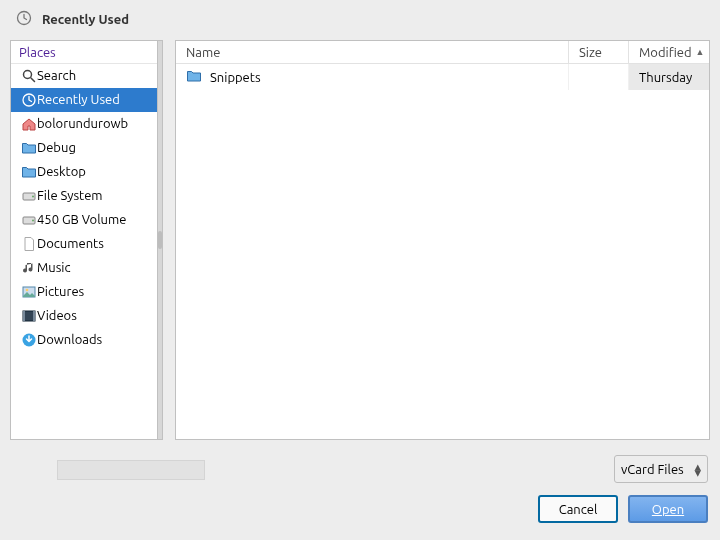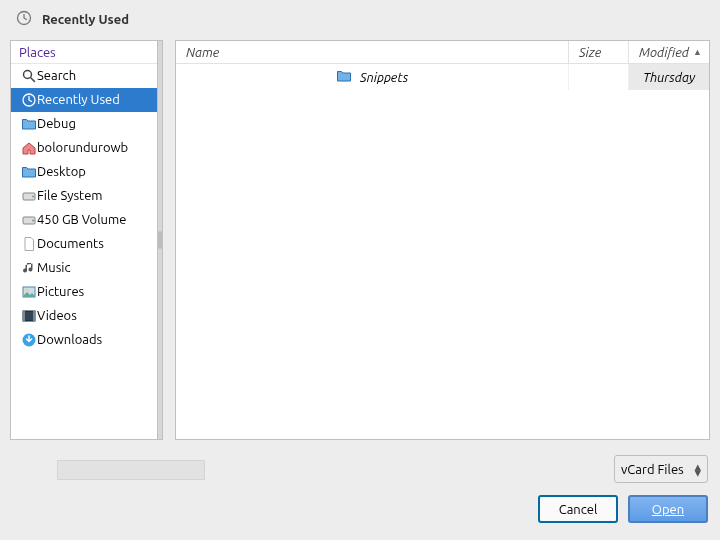--- a/index.html
+++ b/index.html
@@ -14,25 +14,25 @@
 .sidebar { width: 148px; border: 1px solid #c0c0c0; background: #fff; display: flex; flex-direction: column; }
 .sidebar-header { padding: 4px 8px; color: #4c1d95; border-bottom: 1px solid #e6e6e6; }
 .sidebar-item { display: flex; align-items: flex-start; gap: 0; padding: 4px 10px; cursor: pointer; }
 .sidebar-item.selected { background: #2d7bcd; color: #fff; }
 .sidebar-item .icon { width: 16px; height: 16px; display: flex; align-items: center; justify-content: center; }
 
 .scrollgutter { width: 5px; background: #d7d7d7; border: 1px solid #c0c0c0; border-left: none; position: relative; }
 .scrollgutter::before { content:""; position:absolute; left:0; right:0; top:50%; height:18px; background:#bdbdbd; border-radius:2px; transform:translateY(-50%); }
 
 .filelist { flex: 1; border: 1px solid #c0c0c0; background: #fff; display: flex; flex-direction: column; }
-.cols { display: grid; grid-template-columns: 1fr 60px 80px; font-style: italic; }
+.cols { display: grid; grid-template-columns: 1fr 60px 80px; }
 .list-header .cell { padding: 4px 10px; border-bottom: 1px solid #e2e2e2; border-right: 1px solid #e2e2e2; color: #444; display:flex; align-items:center; gap:4px; }
 .list-header .cell:last-child { border-right: none; justify-content: space-between; }
 .row { }
-.row .cell { padding: 4px 10px; border-right: 1px solid #f0f0f0; display:flex; align-items:center; gap:8px;justify-content:center; }
+.row .cell { padding: 4px 10px; border-right: 1px solid #f0f0f0; display:flex; align-items:center; gap:8px; }
 .row .cell:last-child { border-right: none; }
 .row.sel .cell { background: #f2f2f2; }
 .row .cell.mod { background: #e9e9e9; }
 .row .cell.size { justify-content: flex-end; color:#555; }
 
 .footer { position: relative; height: 90px; margin-left: 44px; }
 .empty-box { position:absolute; left:13px; top:20px; width:148px; height:20px; background:#e2e2e2; border:1px solid #d4d4d4; }
 .filter { position:absolute; right:12px; top:15px; width:94px; height:28px; background:#ededed; border:1px solid #bdbdbd; border-radius:3px; display:flex; align-items:center; justify-content:space-between; padding:0 6px; }
 .spin { display:flex; flex-direction:column; line-height:6px; font-size:8px; color:#555; }
 .buttons { position:absolute; right:12px; top:55px; display:flex; gap:10px; }
@@ -73,33 +73,33 @@
               <circle cx="8" cy="8" r="6" fill="none" stroke="#fff" stroke-width="1.3"></circle>
               <path d="M8 4.5V8l2.5 1.5" fill="none" stroke="#fff" stroke-width="1.3" stroke-linecap="round"></path>
             </svg>
           </span>
         <span>Recently Used</span>
       </div>
 
       <div class="sidebar-item">
         <span class="icon">
             <svg width="16" height="16" viewBox="0 0 16 16">
+              <path d="M2 8l6-5 6 5v6H9v-4H7v4H2z" fill="#e88" stroke="#b44"></path>
+            </svg>
+          </span>
+        <span>bolorundurowb</span>
+      </div>
+
+      <div class="sidebar-item">
+        <span class="icon">
+            <svg width="16" height="16" viewBox="0 0 16 16">
               <path d="M1.5 3.5h4l1.5 1.5h7.5v8h-13z" fill="#6fb3e8" stroke="#2f6ea9"></path>
             </svg>
           </span>
         <span>Debug</span>
-      </div>
-
-      <div class="sidebar-item">
-        <span class="icon">
-            <svg width="16" height="16" viewBox="0 0 16 16">
-              <path d="M2 8l6-5 6 5v6H9v-4H7v4H2z" fill="#e88" stroke="#b44"></path>
-            </svg>
-          </span>
-        <span>bolorundurowb</span>
       </div>
 
       <div class="sidebar-item">
         <span class="icon">
             <svg width="16" height="16" viewBox="0 0 16 16">
               <path d="M1.5 3.5h4l1.5 1.5h7.5v8h-13z" fill="#6fb3e8" stroke="#2f6ea9"></path>
             </svg>
           </span>
         <span>Desktop</span>
       </div>

